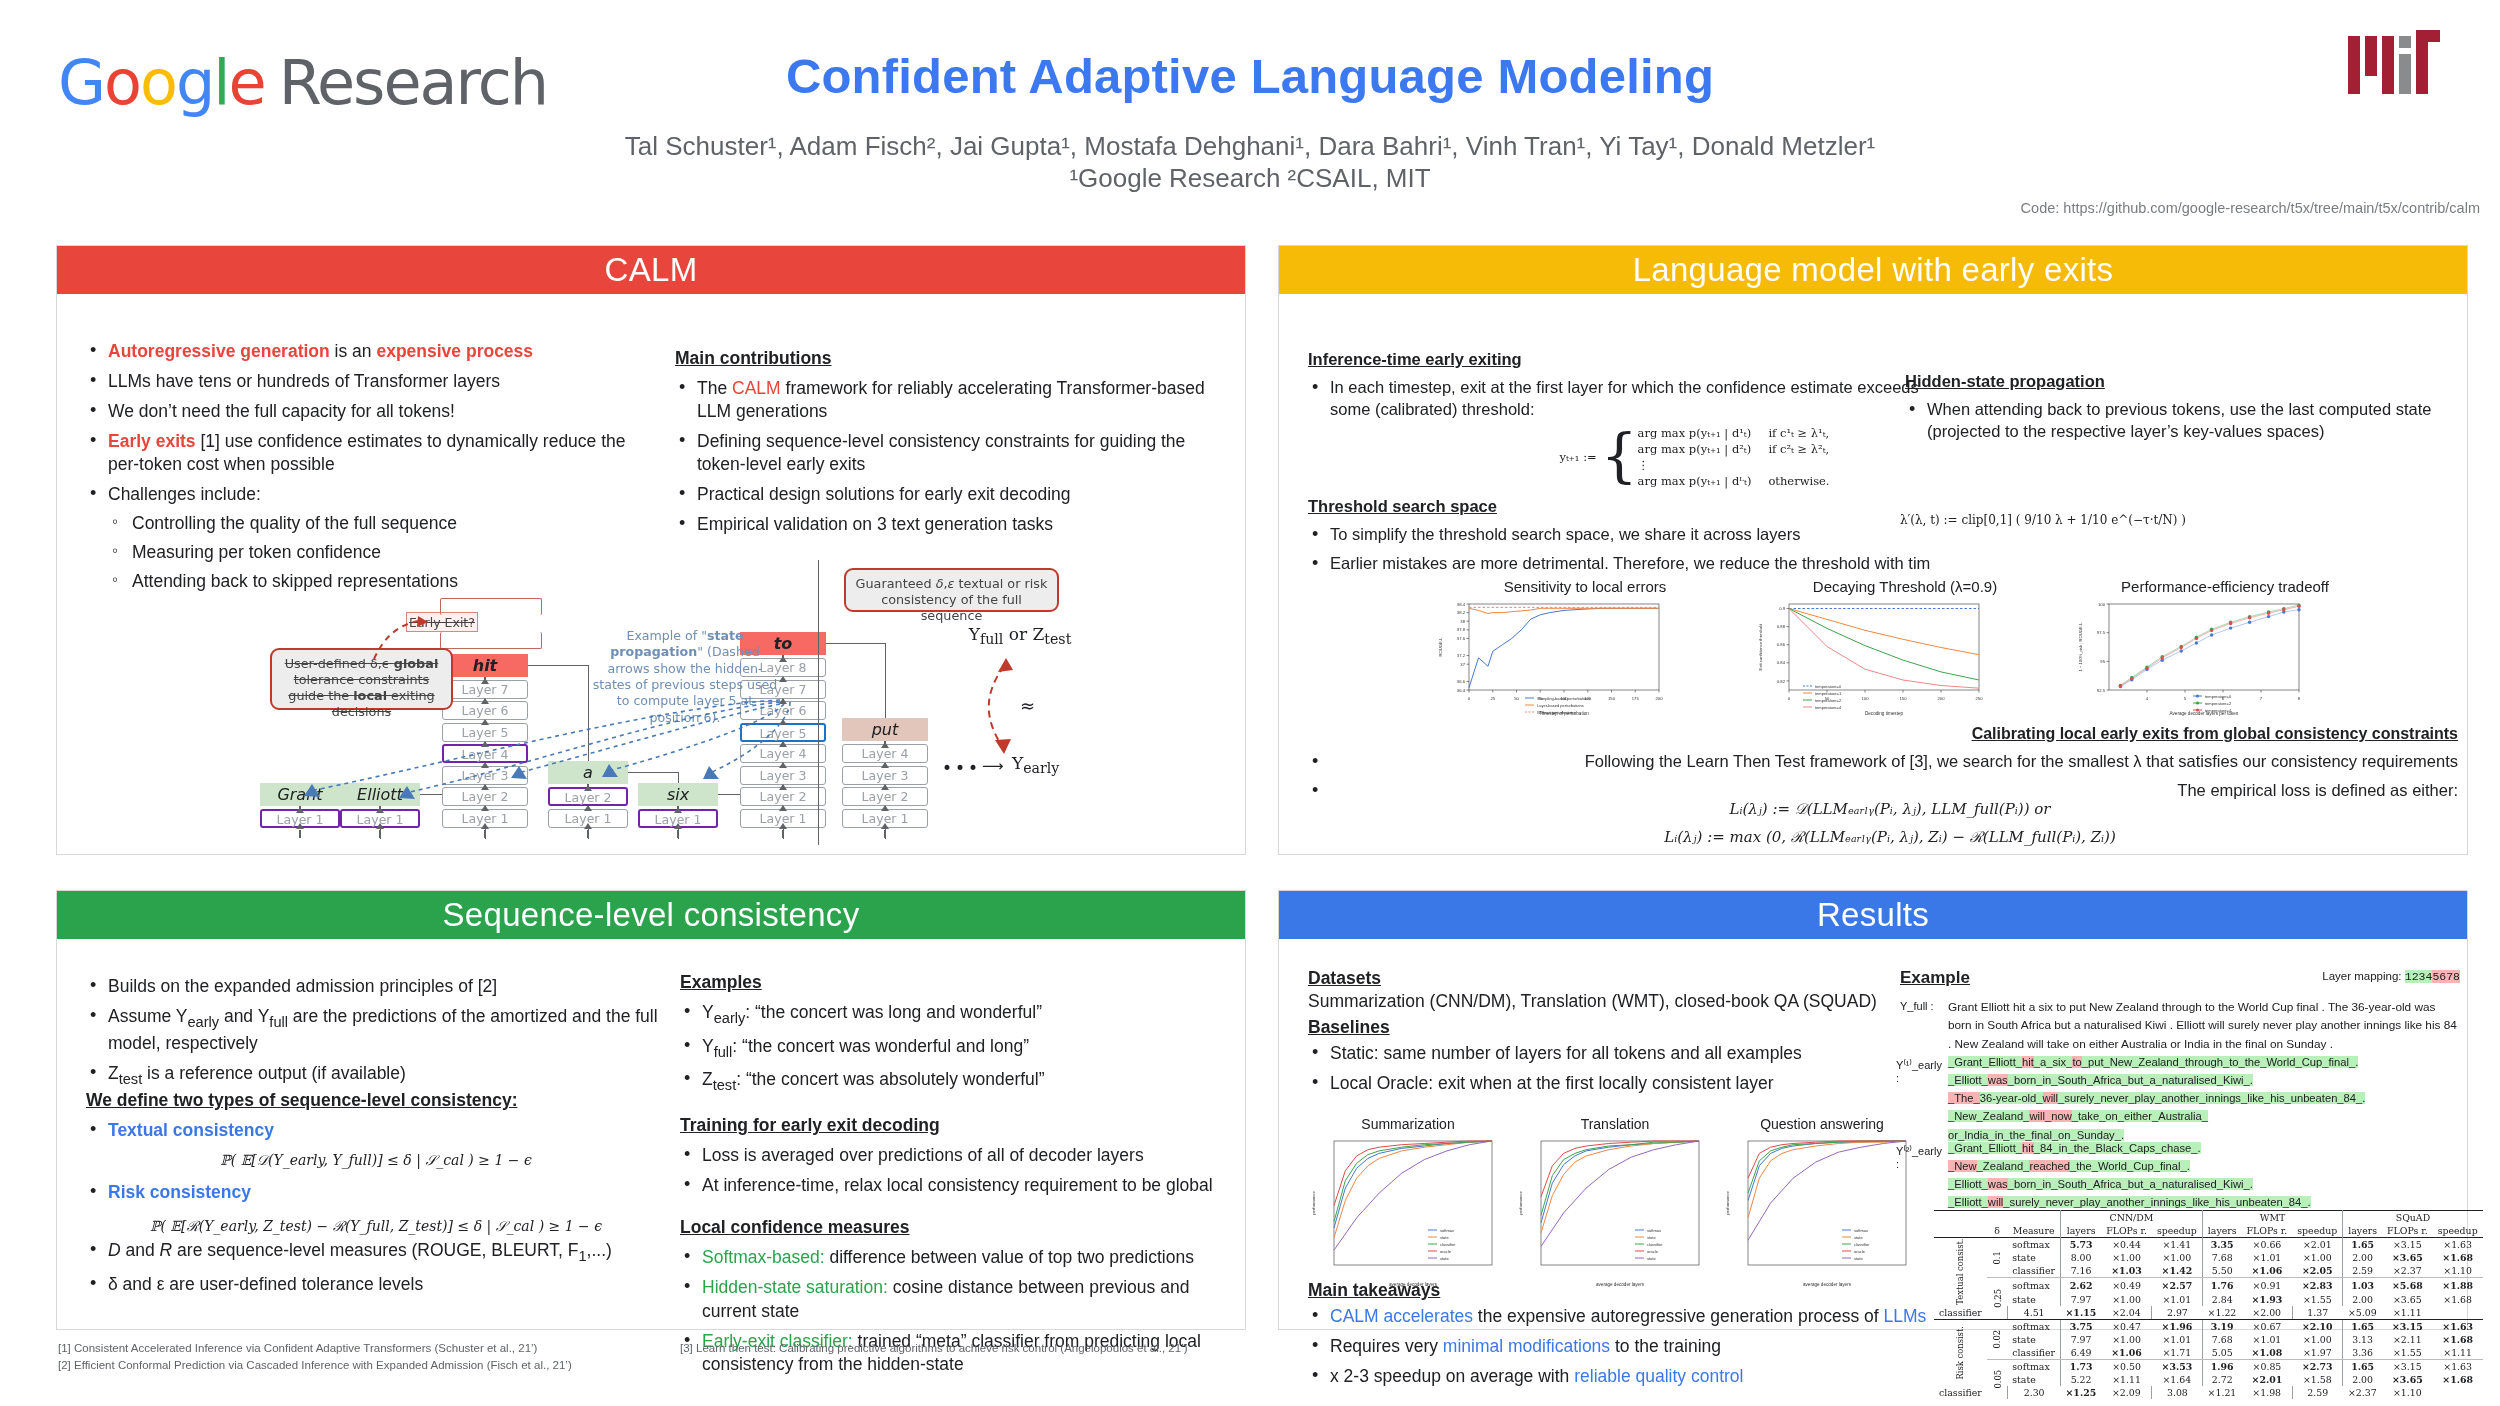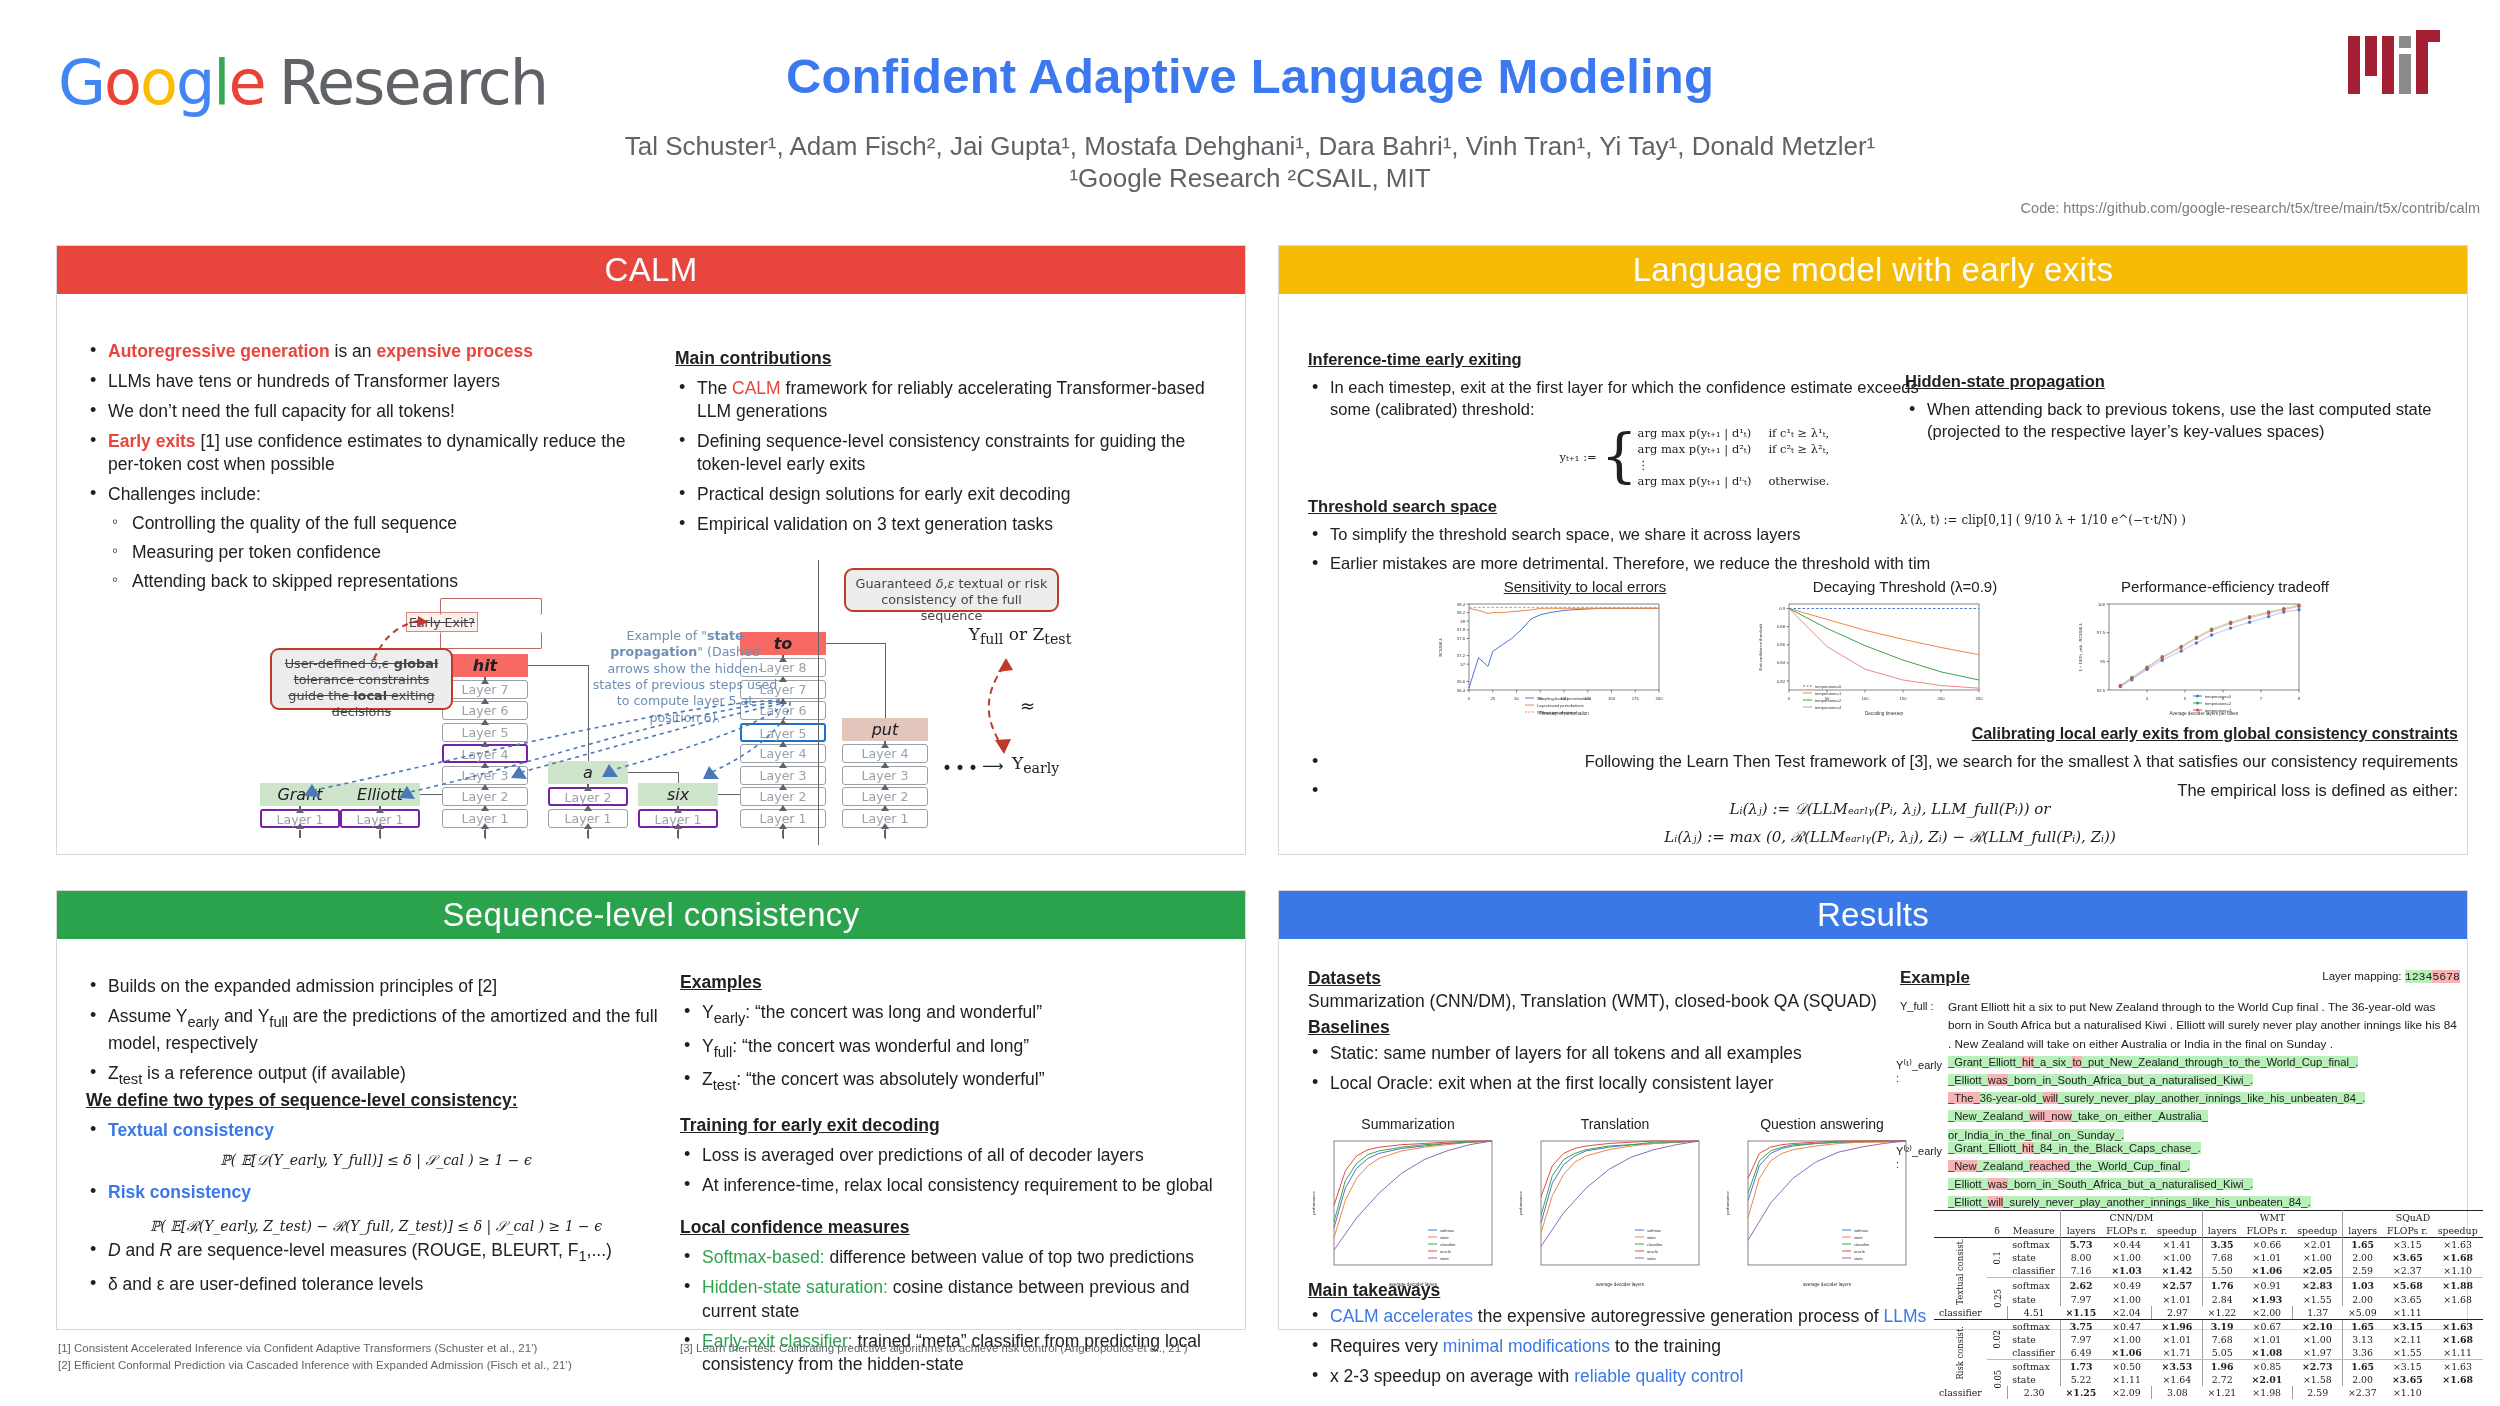--- a/index.html
+++ b/index.html
@@ -233,21 +233,21 @@
   <div class="col" style="left:1900px;top:513px;width:430px;font-family:'DejaVu Serif',serif;font-size:12px;">λ′(λ, t) := clip[0,1] ( 9/10 λ + 1/10 e^(−τ·t/N) )</div>
 
   <div class="col txt16" style="left:1905px;top:350px;width:555px;margin-top:22px;">
     <div class="hd">Hidden-state propagation</div>
     <ul class="b">
         <li><span>When attending back to previous tokens, use the last computed state (projected to the respective layer’s key-values spaces)</span></li>
       </ul>
   </div>
 
   <div id="lm-charts" style="position:absolute;left:1435px;top:578px;width:1000px;height:140px;">
-      <div class="chartbox" style="left:0px;top:0;width:300px;text-decoration:underline;">
+      <div class="chartbox" style="left:0px;top:0;width:300px;">
           <div class="charttitle">Sensitivity to local errors</div>
           <svg width="230" height="118" class="chartcanvas">
           <rect x="34" y="6" width="190" height="86" fill="#fff" stroke="#333" stroke-width=".6"></rect>
           <line x1="34" y1="92" x2="34" y2="94.5" stroke="#333" stroke-width=".6"></line>
           <text x="34" y="102" font-size="4.2" text-anchor="middle" fill="#333">0</text>
           <line x1="57.75" y1="92" x2="57.75" y2="94.5" stroke="#333" stroke-width=".6"></line>
           <text x="57.75" y="102" font-size="4.2" text-anchor="middle" fill="#333">25</text>
           <line x1="81.5" y1="92" x2="81.5" y2="94.5" stroke="#333" stroke-width=".6"></line>
           <text x="81.5" y="102" font-size="4.2" text-anchor="middle" fill="#333">50</text>
           <line x1="105.25" y1="92" x2="105.25" y2="94.5" stroke="#333" stroke-width=".6"></line>

